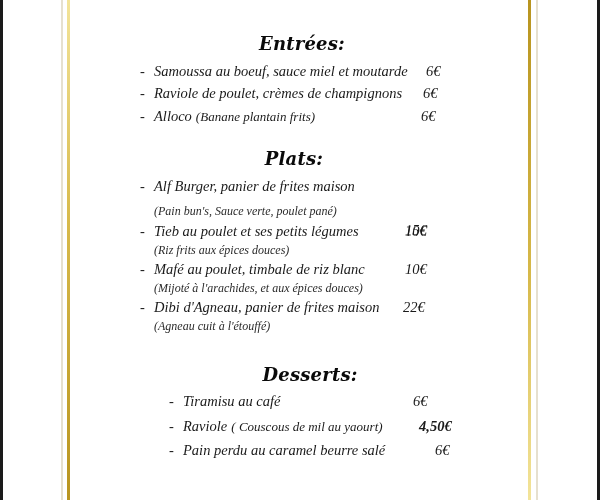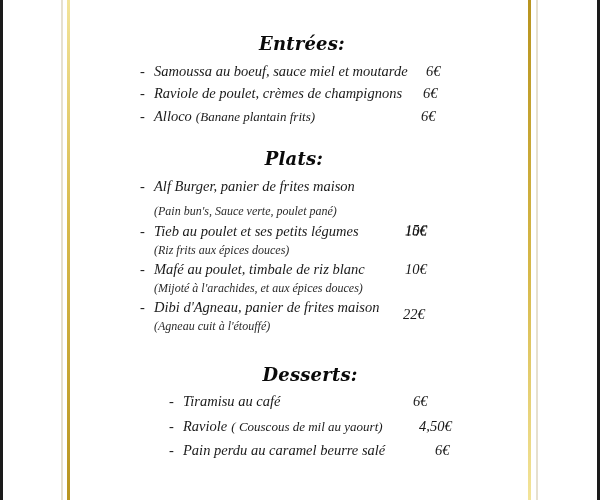--- a/index.html
+++ b/index.html
@@ -91,38 +91,38 @@
       <span class="dash">-</span>
       <span class="name">Mafé au poulet, timbale de riz blanc</span>
     </div>
     <div class="price" style="left:405px; top:261px;">10€</div>
     <div class="sub" style="left:154px; top:283px;">(Mijoté à l'arachides, et aux épices douces)</div>
 
     <div class="item" style="left:140px; top:299px;">
       <span class="dash">-</span>
       <span class="name">Dibi d'Agneau, panier de frites maison</span>
     </div>
-    <div class="price" style="left:403px; top:299px;margin-top:7px;">22€</div>
+    <div class="price" style="left:403px; top:299px;">22€</div>
     <div class="sub" style="left:154px; top:321px;">(Agneau cuit à l'étouffé)</div>
   </section>
 
   <section>
     <div class="heading" style="left:310px; top:364px;">Desserts:</div>
 
     <div class="item" style="left:169px; top:393px;">
       <span class="dash">-</span>
       <span class="name">Tiramisu au café</span>
     </div>
     <div class="price" style="left:413px; top:393px;">6€</div>
 
     <div class="item" style="left:169px; top:418px;">
       <span class="dash">-</span>
       <span class="name"><span>Raviole</span><span class="note">( Couscous de mil au yaourt)</span></span>
     </div>
-    <div class="price" style="left:419px; top:418px;">4,50€</div>
+    <div class="price" style="left:419px; top:418px;font-weight:bold;">4,50€</div>
 
     <div class="item" style="left:169px; top:442px;">
       <span class="dash">-</span>
       <span class="name">Pain perdu au caramel beurre salé</span>
     </div>
     <div class="price" style="left:435px; top:442px;">6€</div>
   </section>
 </div>
 
 </body></html>

